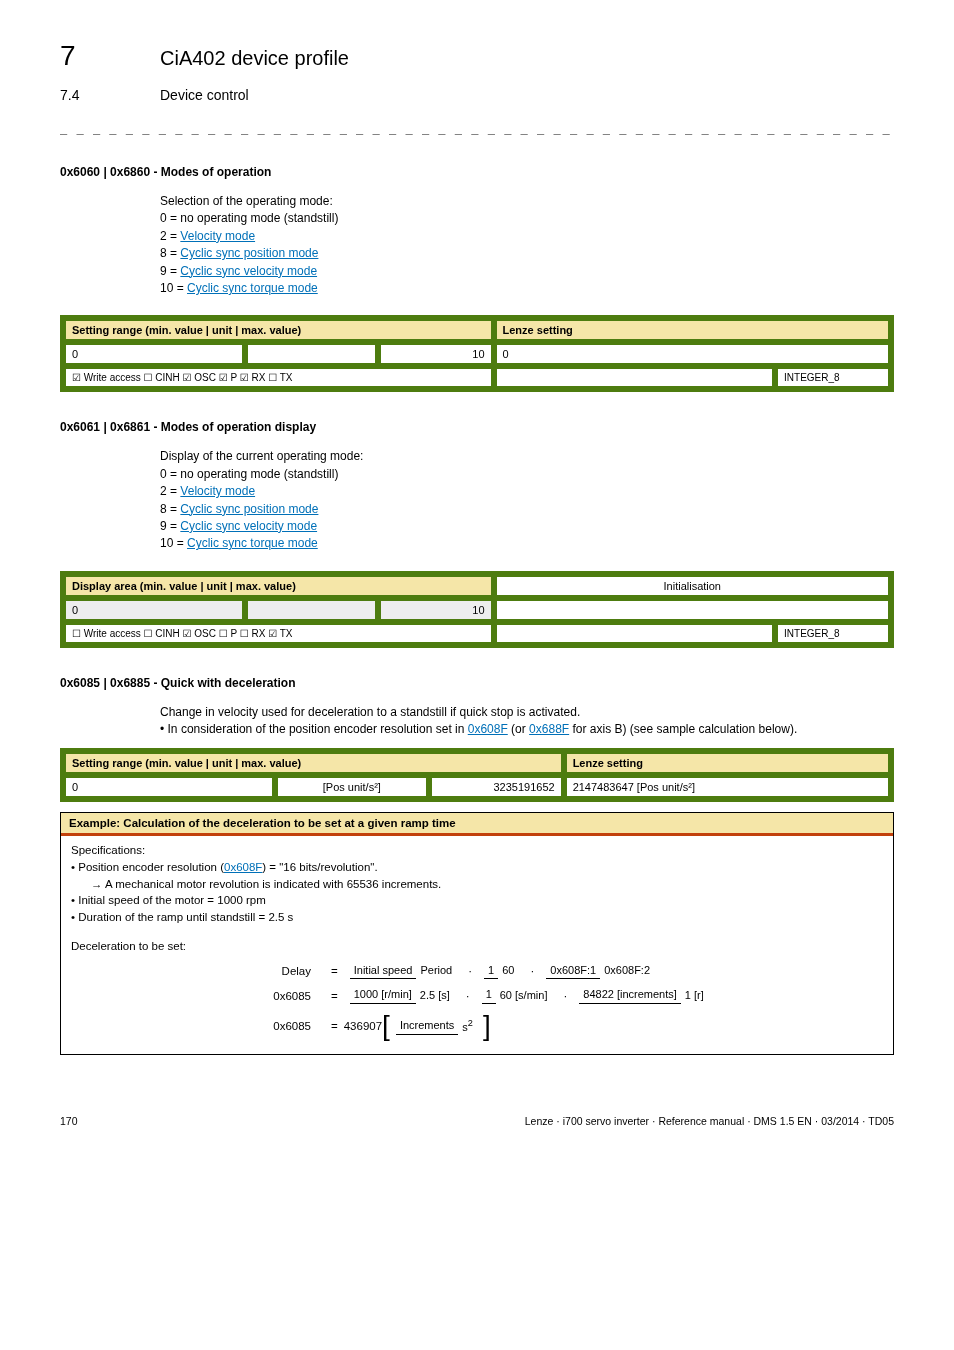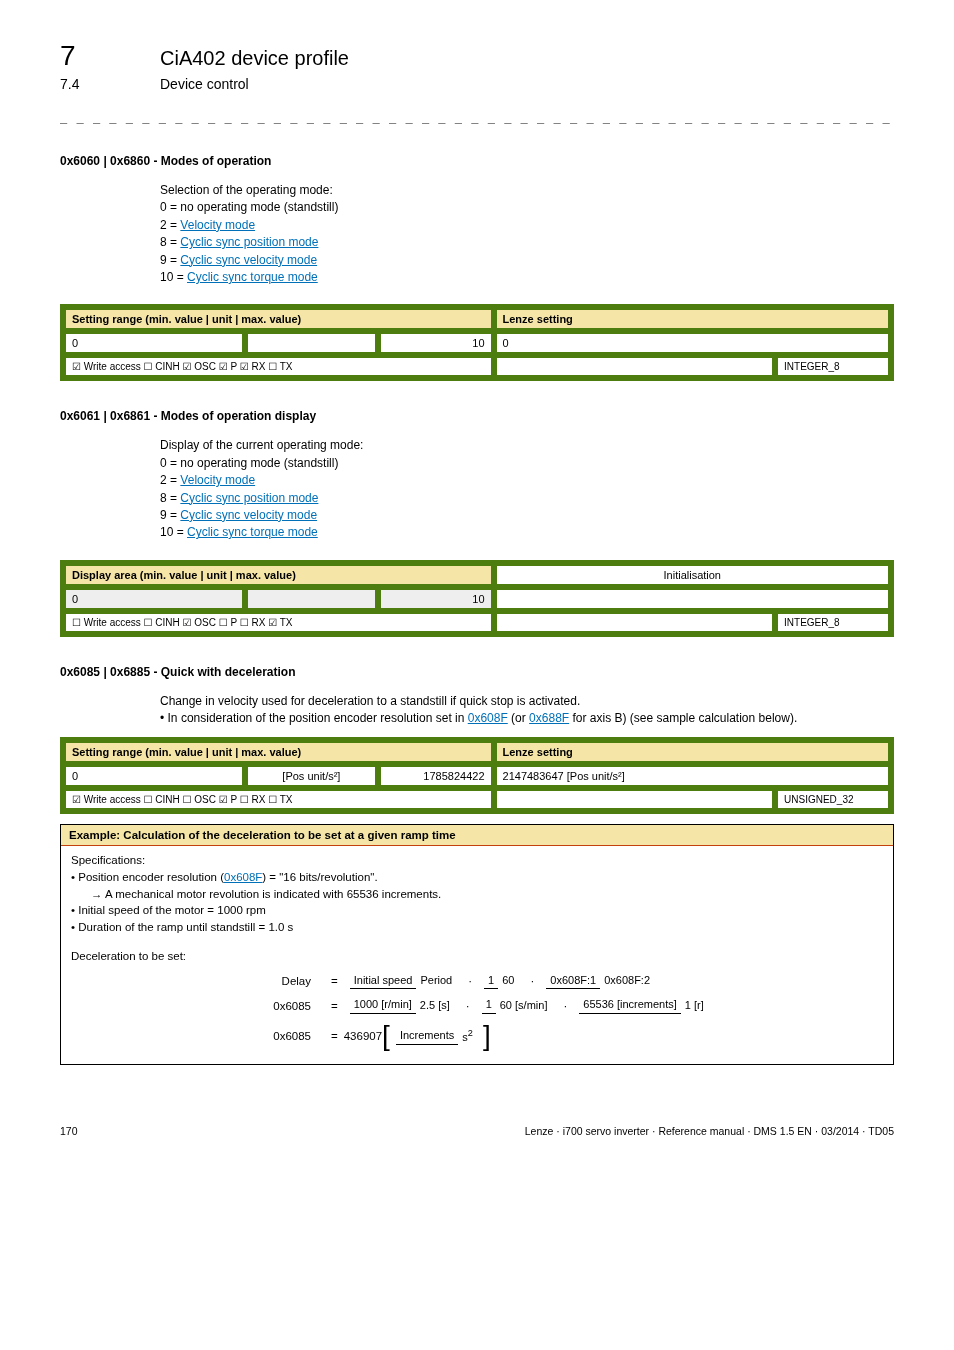--- a/index.html
+++ b/index.html
@@ -9,21 +9,21 @@
     font-size: 12px;
     color: #000;
     width: 954px;
     background: #fff;
     padding: 40px 60px 30px 60px;
   }
   .header { margin-bottom: 8px; }
   .hrow { display: flex; align-items: baseline; }
   .hnum { width: 100px; font-size: 28px; font-weight: 400; }
   .htitle { font-size: 20px; font-weight: 400; }
-  .subrow { display: flex; align-items: flex-start; margin-top: 4px; }
+  .subrow { display: flex; align-items: flex-start; margin-top: 15px; }
   .snum { width: 100px; font-size: 14px; }
   .stitle { font-size: 14px; }
   .dashes {
     margin: 18px 0 30px 0;
     font-family: monospace;
     letter-spacing: 1px;
     white-space: nowrap;
     overflow: hidden;
     color: #000;
   }
@@ -48,21 +48,21 @@
   .bullet-indent { padding-left: 10px; text-indent: -10px; }
   .example-box {
     border: 1px solid #000;
     margin-top: 6px;
     width: 100%;
   }
   .example-hdr {
     background: #f5e6a8;
     font-weight: bold;
     padding: 4px 8px;
-    border-bottom: 1px solid #c2410c;
+    border-bottom: 3px solid #c2410c;
     font-size: 11.5px;
   }
   .example-body { padding: 6px 10px 14px 10px; font-size: 11.5px; line-height: 1.45; }
   .calc-row { display: flex; align-items: center; margin: 8px 0 0 170px; }
   .calc-label { width: 70px; text-align: right; margin-right: 14px; }
   .frac { display: inline-flex; flex-direction: row; align-items: center; vertical-align: middle; margin: 0 6px; font-size: 11px; }
   .frac .num { border-bottom: 1px solid #000; padding: 0 4px; white-space: nowrap; }
   .frac .den { padding: 0 4px; white-space: nowrap; }
   .eqsym { margin: 0 6px; }
   .bracket-group { display: inline-flex; align-items: center; }
@@ -155,41 +155,36 @@
 </div>
 <table class="param" style="margin-bottom:10px">
   <tbody>
       <tr>
     <td class="hdr-yellow" colspan="3">Setting range (min. value | unit | max. value)</td>
     <td class="hdr-yellow" colspan="2">Lenze setting</td>
   </tr>
   <tr>
     <td class="col-min">0</td>
     <td class="col-unit" style="text-align:center">[Pos unit/s²]</td>
-    <td class="col-max">1785824422</td>
+    <td class="col-max">3235191652</td>
     <td class="col-set" colspan="2">2147483647 [Pos unit/s²]</td>
-  </tr>
-  <tr class="access-row">
-    <td colspan="3" class="check">☑ Write access   ☐ CINH   ☐ OSC   ☑ P   ☐ RX   ☐ TX</td>
-    <td class="col-set"></td>
-    <td class="col-type">UNSIGNED_32</td>
   </tr>
 </tbody>
   </table>
 
 <div class="example-box">
   <div class="example-hdr">Example: Calculation of the deceleration to be set at a given ramp time</div>
   <div class="example-body">
     <div>Specifications:</div>
     <div class="bullet-indent">
       <span> • Position encoder resolution (</span><a href="#" class="link">0x608F</a><span>) = "16 bits/revolution".</span>
     </div>
     <div style="padding-left:20px">→ A mechanical motor revolution is indicated with 65536 increments.</div>
     <div class="bullet-indent"> • Initial speed of the motor = 1000 rpm</div>
-    <div class="bullet-indent"> • Duration of the ramp until standstill = 1.0 s</div>
+    <div class="bullet-indent"> • Duration of the ramp until standstill = 2.5 s</div>
     <div style="margin-top:12px">Deceleration to be set:</div>
 
     <div class="calc-row">
       <div class="calc-label">Delay</div>
       <span class="eqsym">=</span>
       <span class="frac">
           <span class="num">Initial speed</span>
           <span class="den">Period</span>
         </span>
       <span class="eqsym">·</span>
@@ -211,21 +206,21 @@
           <span class="num">1000 [r/min]</span>
           <span class="den">2.5 [s]</span>
         </span>
       <span class="eqsym">·</span>
       <span class="frac">
           <span class="num">1</span>
           <span class="den">60 [s/min]</span>
         </span>
       <span class="eqsym">·</span>
       <span class="frac">
-          <span class="num">65536 [increments]</span>
+          <span class="num">84822 [increments]</span>
           <span class="den">1 [r]</span>
         </span>
     </div>
 
     <div class="calc-row">
       <div class="calc-label">0x6085</div>
       <span class="eqsym">=</span>
       <span>436907</span>
       <span class="bracket-group">
         <span class="bracket">[</span>

